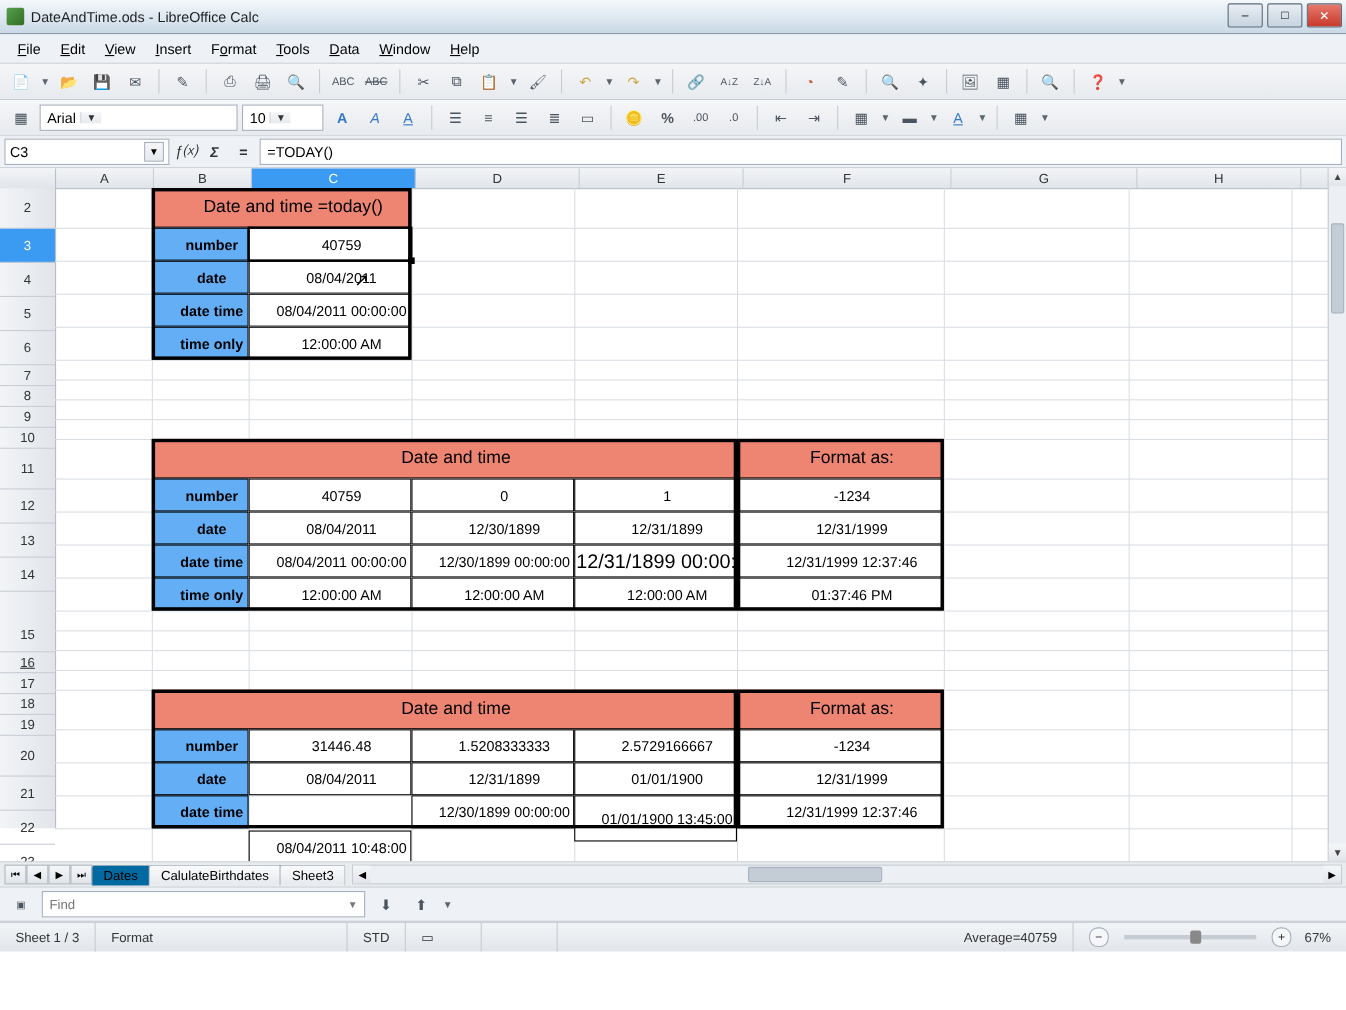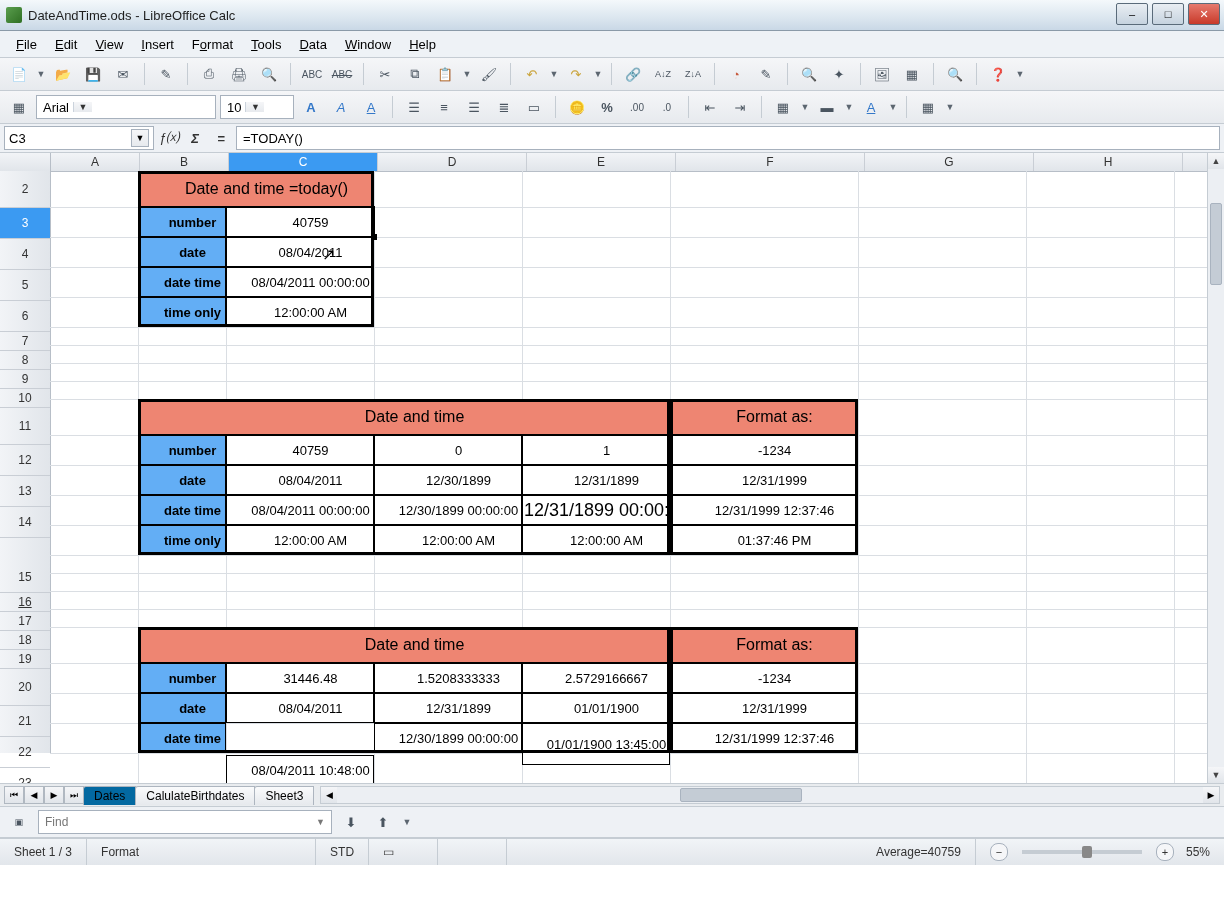--- a/index.html
+++ b/index.html
@@ -493,15 +493,15 @@
   <div class="status-seg">STD</div>
   <div class="status-seg" style="width:40px">▭</div>
   <div class="status-seg" style="width:40px"> </div>
   <div class="status-seg flex" style="justify-content:flex-end">Average=40759</div>
   <div class="status-seg" style="border:none;gap:4px">
     <div class="zoom-btn">−</div>
     <div class="zoom-slider">
         <div class="knob"></div>
       </div>
     <div class="zoom-btn">+</div>
-    <span style="margin-left:8px">55%</span>
+    <span style="margin-left:8px">67%</span>
   </div>
 </div>
 
 </body></html>

